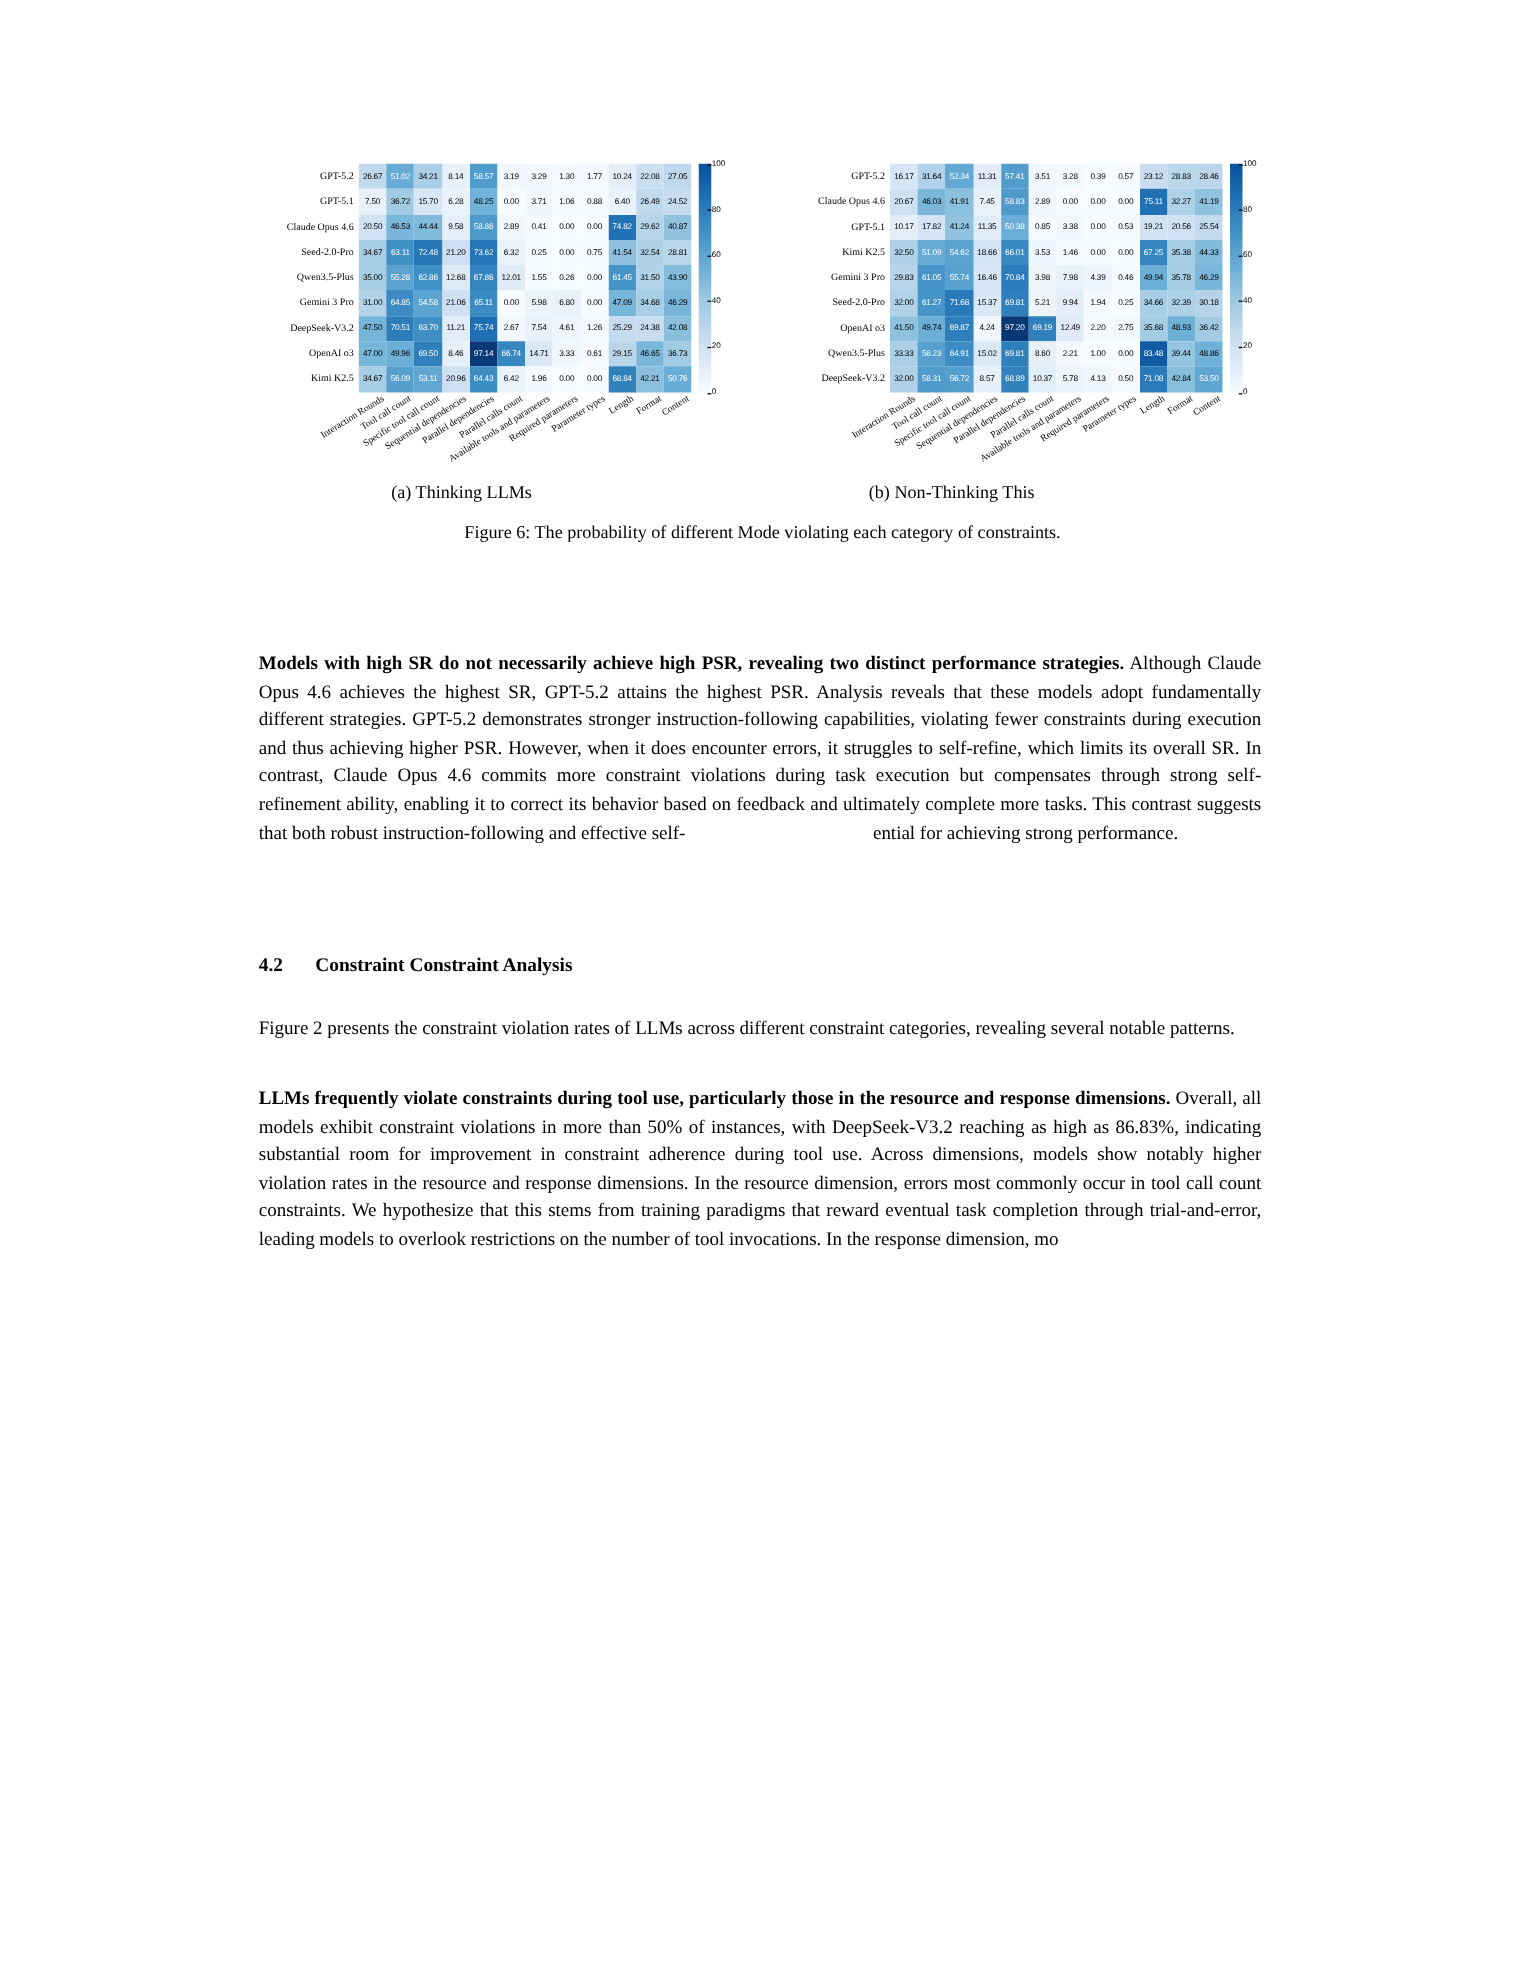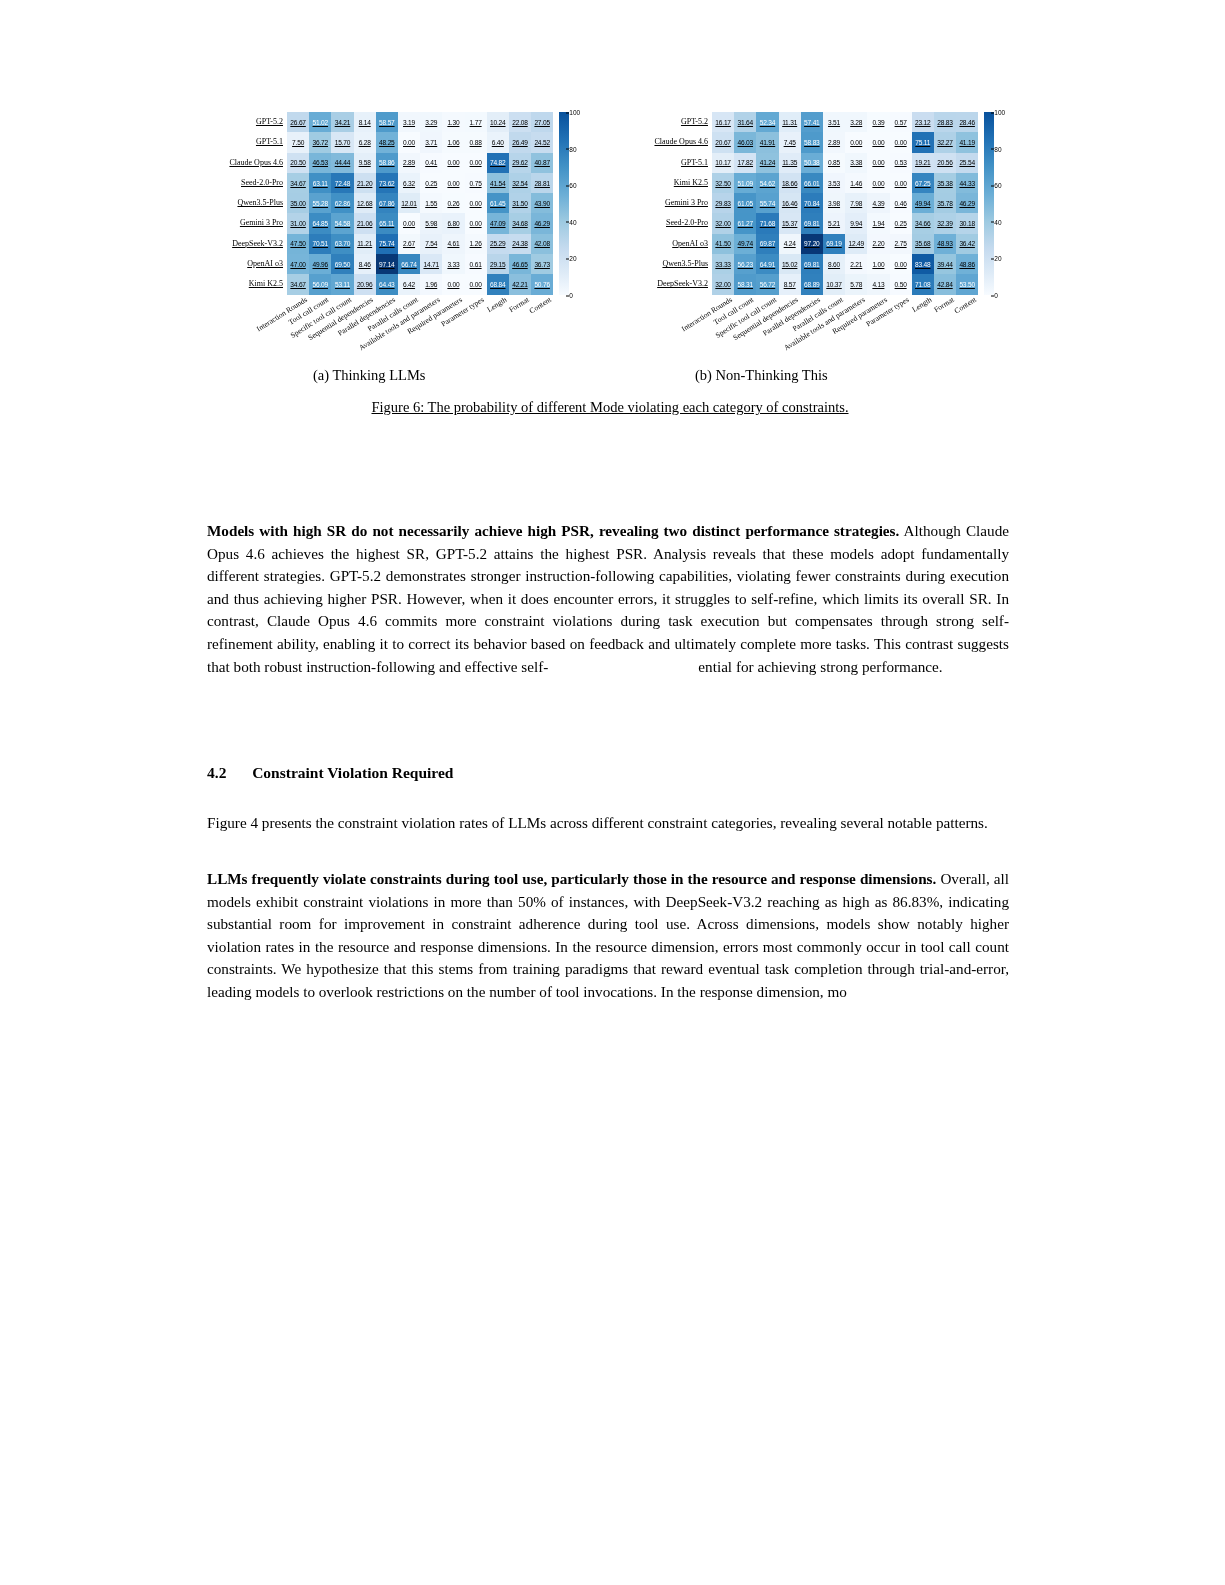--- a/index.html
+++ b/index.html
@@ -11,21 +11,21 @@
     position:relative;
     overflow:hidden;
   }
   .page{
     position:absolute; left:0; top:0; width:1225px; height:1585px;
   }
 
   
   .figure-block{
     position:absolute;
-    left:205px; top:112px; width:810px;text-decoration:underline;
+    left:205px; top:131px; width:810px;
   }
   .heatmaps{
     display:flex;
     justify-content:space-between;
     align-items:flex-start;
   }
   .hm-wrap{
     position:relative;
     width:385px;
   }
@@ -505,25 +505,25 @@
     <div class="fig-caption">Figure 6: The probability of different Mode violating each category of constraints.</div>
   </div>
 
   <div class="body-text" style="top:520px;">
     <p class="para"><b class="lead">Models with high SR do not necessarily achieve high PSR, revealing two distinct performance strategies.</b>
       <span>Although Claude Opus 4.6 achieves the highest SR, GPT-5.2 attains the highest PSR. Analysis reveals that these models adopt fundamentally different strategies. GPT-5.2 demonstrates stronger instruction-following capabilities, violating fewer constraints during execution and thus achieving higher PSR. However, when it does encounter errors, it struggles to self-refine, which limits its overall SR. In contrast, Claude Opus 4.6 commits more constraint violations during task execution but compensates through strong self-refinement ability, enabling it to correct its behavior based on feedback and ultimately complete more tasks. This contrast suggests that both robust instruction-following and effective self-</span><span class="gap-span"></span><span>ential for achieving strong performance.</span></p>
   </div>
 
   <div class="body-text" style="top:762px;">
     <span class="sec-head">4.2</span>
-    <span class="sec-head" style="padding-left:22px;">Constraint Violation Required</span>
+    <span class="sec-head" style="padding-left:22px;">Constraint Constraint Analysis</span>
   </div>
 
   <div class="body-text" style="top:812px;">
-    <p class="para">Figure 4 presents the constraint violation rates of LLMs across different constraint categories, revealing several notable patterns.</p>
+    <p class="para">Figure 2 presents the constraint violation rates of LLMs across different constraint categories, revealing several notable patterns.</p>
   </div>
 
   <div class="body-text" style="top:868px;">
     <p class="para"><b class="lead">LLMs frequently violate constraints during tool use, particularly those in the resource and response dimensions.</b>
       <span>Overall, all models exhibit constraint violations in more than 50% of instances, with DeepSeek-V3.2 reaching as high as 86.83%, indicating substantial room for improvement in constraint adherence during tool use. Across dimensions, models show notably higher violation rates in the resource and response dimensions. In the resource dimension, errors most commonly occur in tool call count constraints. We hypothesize that this stems from training paradigms that reward eventual task completion through trial-and-error, leading models to overlook restrictions on the number of tool invocations. In the response dimension, mo</span></p>
   </div>
 
 </div>
 
 </body></html>

